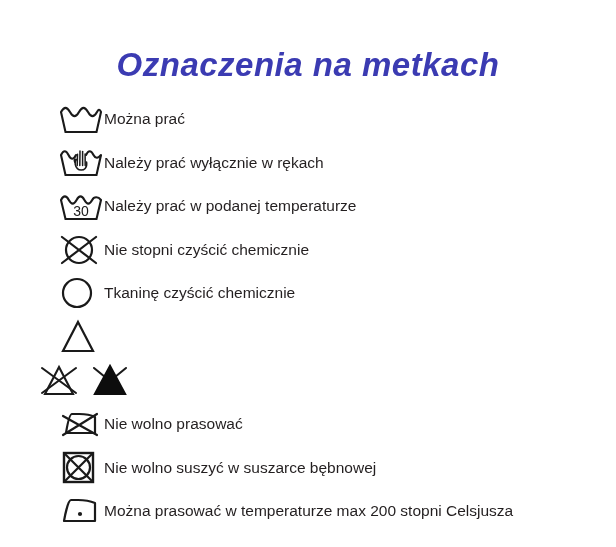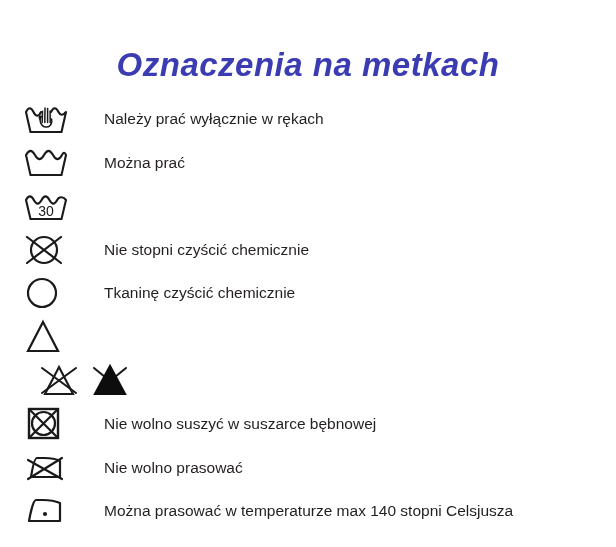--- a/index.html
+++ b/index.html
@@ -47,21 +47,21 @@
     align-items: center;
   }
   .icon-cell {
     position: relative;
     width: 104px;
     min-width: 104px;
     height: 43.6px;
     display: flex;
     align-items: center;
     justify-content: flex-start;
-    padding-left: 22px;
+    padding-left: 57px;
     box-sizing: border-box;
   }
   .icon-cell.dual {
     padding-left: 38px;
   }
   .icon-cell svg {
     display: block;
   }
   .icon-gap {
     width: 6px;
@@ -79,20 +79,32 @@
   }
 </style>
 </head>
 <body>
 
 <div class="page">
 
   <div class="title">Oznaczenia na metkach</div>
 
   <div class="rows">
+
+    <div class="row">
+      <div class="icon-cell">
+        <span>
+          <svg width="48" height="32" viewBox="0 0 48 32">
+            <path d="M4 9 L8.5 29 L39.5 29 L44 9" fill="none" stroke="#1a1a1a" stroke-width="2.1" stroke-linejoin="miter"></path>
+            <path d="M4 9 C7 3.5, 10 3.5, 13 9 C16 14.5, 19 14.5, 22 9 C25 3.5, 28 3.5, 31 9 C34 14.5, 37 14.5, 40 9 C41.3 6.6, 42.6 5.6, 44 9" fill="none" stroke="#1a1a1a" stroke-width="2.1" stroke-linecap="round"></path>
+          </svg>
+        </span>
+      </div>
+      <div class="row-label">Można prać</div>
+    </div>
 
     <div class="row">
       <div class="icon-cell">
         <span>
           <svg width="48" height="34" viewBox="0 0 48 34">
             <path d="M4 10 L8.5 30 L39.5 30 L44 10" fill="none" stroke="#1a1a1a" stroke-width="2.1"></path>
             <path d="M4 10 C6.5 5, 9 5, 11.5 10 C14 15, 16.5 15, 19 10" fill="none" stroke="#1a1a1a" stroke-width="2.1" stroke-linecap="round"></path>
             <path d="M29 10 C31.5 5, 34 5, 36.5 10 C38.6 14.2, 41.5 13, 44 10" fill="none" stroke="#1a1a1a" stroke-width="2.1" stroke-linecap="round"></path>
             <g fill="none" stroke="#1a1a1a" stroke-width="1.5" stroke-linecap="round">
               <path d="M20.5 9.2 L20.2 20.5"></path>
@@ -105,38 +117,27 @@
           </svg>
         </span>
       </div>
       <div class="row-label">Należy prać wyłącznie w rękach</div>
     </div>
 
     <div class="row">
       <div class="icon-cell">
         <span>
           <svg width="48" height="32" viewBox="0 0 48 32">
-            <path d="M4 9 L8.5 29 L39.5 29 L44 9" fill="none" stroke="#1a1a1a" stroke-width="2.1" stroke-linejoin="miter"></path>
-            <path d="M4 9 C7 3.5, 10 3.5, 13 9 C16 14.5, 19 14.5, 22 9 C25 3.5, 28 3.5, 31 9 C34 14.5, 37 14.5, 40 9 C41.3 6.6, 42.6 5.6, 44 9" fill="none" stroke="#1a1a1a" stroke-width="2.1" stroke-linecap="round"></path>
-          </svg>
-        </span>
-      </div>
-      <div class="row-label">Można prać</div>
-    </div>
-
-    <div class="row">
-      <div class="icon-cell">
-        <span>
-          <svg width="48" height="32" viewBox="0 0 48 32">
             <path d="M4 10 L8.5 29 L39.5 29 L44 10" fill="none" stroke="#1a1a1a" stroke-width="2.1"></path>
             <path d="M4 10 C6.6 5.2, 9.2 5.2, 11.8 10 C14.4 14.8, 17 14.8, 19.6 10 C22.2 5.2, 24.8 5.2, 27.4 10 C30 14.8, 32.6 14.8, 35.2 10 C37 6.6, 41 6.2, 44 10" fill="none" stroke="#1a1a1a" stroke-width="2.1" stroke-linecap="round"></path>
             <text x="24" y="26" text-anchor="middle" font-family="Liberation Sans, sans-serif" font-size="14" fill="#1a1a1a">30</text>
           </svg>
         </span>
       </div>
+      <div class="row-label">Należy prać w podanej temperaturze</div>
     </div>
 
     <div class="row">
       <div class="icon-cell">
         <span>
           <svg width="44" height="36" viewBox="0 0 44 36">
             <circle cx="22" cy="18" r="13" fill="none" stroke="#1a1a1a" stroke-width="2.2"></circle>
             <path d="M5 5 L39 31 M39 5 L5 31" fill="none" stroke="#1a1a1a" stroke-width="2.2" stroke-linecap="round"></path>
           </svg>
         </span>
@@ -174,53 +175,53 @@
           </svg>
         </span>
         <span class="icon-gap"></span>
         <span>
           <svg width="44" height="36" viewBox="0 0 44 36">
             <path d="M6 6 L17 15 M38 6 L27 15" fill="none" stroke="#1a1a1a" stroke-width="2.1" stroke-linecap="round"></path>
             <path d="M22 4 L37 32 L7 32 Z" fill="#0d0d0d" stroke="#0d0d0d" stroke-width="2.2" stroke-linejoin="miter"></path>
           </svg>
         </span>
       </div>
+    </div>
+
+    <div class="row">
+      <div class="icon-cell">
+        <span>
+          <svg width="46" height="36" viewBox="0 0 46 36">
+            <path d="M9 27 L38 27 L38 11 C38 11, 32 8, 22.5 8 L15 8 C12 8, 9.5 24, 9 27 Z" fill="none" stroke="#1a1a1a" stroke-width="2.2" stroke-linejoin="round"></path>
+            <path d="M6 10 L40 29 M40 8 L6 29" fill="none" stroke="#1a1a1a" stroke-width="2.2" stroke-linecap="round"></path>
+          </svg>
+        </span>
+      </div>
+      <div class="row-label">Nie wolno prasować</div>
     </div>
 
     <div class="row">
       <div class="icon-cell">
         <span>
           <svg width="44" height="36" viewBox="0 0 44 36">
             <rect x="7" y="3" width="29" height="29" fill="none" stroke="#1a1a1a" stroke-width="2.4"></rect>
             <circle cx="21.5" cy="17.5" r="11.5" fill="none" stroke="#1a1a1a" stroke-width="2.2"></circle>
             <path d="M8 4 L35 31 M35 4 L8 31" fill="none" stroke="#1a1a1a" stroke-width="2.2" stroke-linecap="round"></path>
           </svg>
         </span>
       </div>
       <div class="row-label">Nie wolno suszyć w suszarce bębnowej</div>
     </div>
 
     <div class="row">
       <div class="icon-cell">
         <span>
-          <svg width="46" height="36" viewBox="0 0 46 36">
-            <path d="M9 27 L38 27 L38 11 C38 11, 32 8, 22.5 8 L15 8 C12 8, 9.5 24, 9 27 Z" fill="none" stroke="#1a1a1a" stroke-width="2.2" stroke-linejoin="round"></path>
-            <path d="M6 10 L40 29 M40 8 L6 29" fill="none" stroke="#1a1a1a" stroke-width="2.2" stroke-linecap="round"></path>
-          </svg>
-        </span>
-      </div>
-      <div class="row-label">Nie wolno prasować</div>
-    </div>
-
-    <div class="row">
-      <div class="icon-cell">
-        <span>
           <svg width="46" height="34" viewBox="0 0 46 34">
             <path d="M7 27 L38 27 L38 9 C38 9, 31 6, 21 6 L14 6 C11 6, 7.6 23.5, 7 27 Z" fill="none" stroke="#1a1a1a" stroke-width="2.2" stroke-linejoin="round"></path>
             <circle cx="23" cy="20" r="2.1" fill="#1a1a1a"></circle>
           </svg>
         </span>
       </div>
-      <div class="row-label">Można prasować w temperaturze max 140 stopni Celsjusza</div>
+      <div class="row-label">Można prasować w temperaturze max 200 stopni Celsjusza</div>
     </div>
 
   </div>
 </div>
 
 </body></html>

